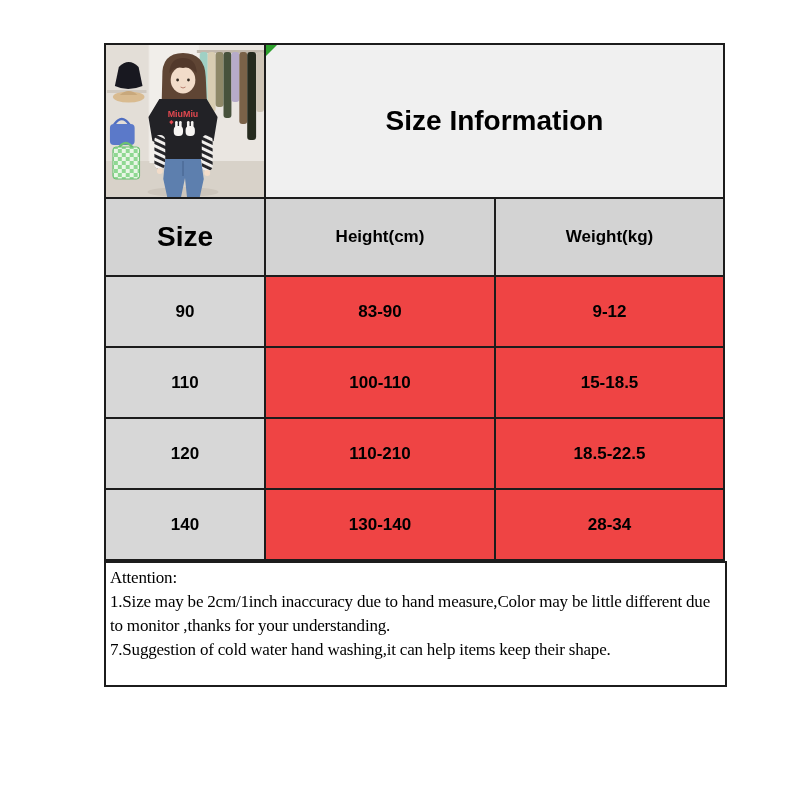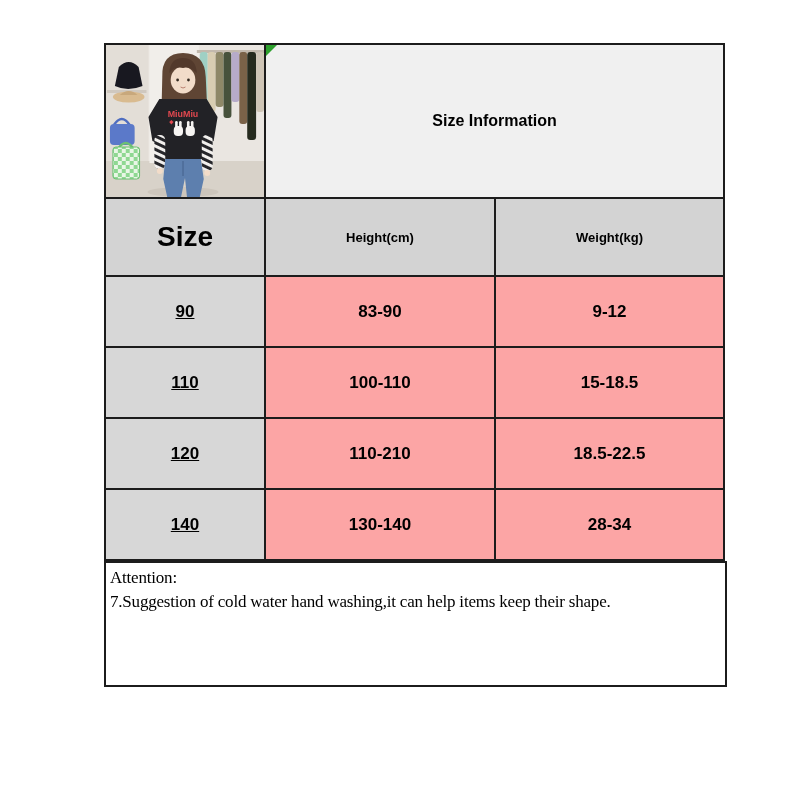--- a/index.html
+++ b/index.html
@@ -4,29 +4,29 @@
 <style>
   html,body{margin:0;padding:0;background:#ffffff;width:800px;height:800px;overflow:hidden;
     font-family:"Liberation Sans",sans-serif;color:#000;}
   .sheet{position:absolute;left:104px;top:4px;width:619px;margin-top:39px;}
   table.size-table{border-collapse:collapse;width:619px;table-layout:fixed;}
   table.size-table td,table.size-table th{border:2px solid #1c1c1c;text-align:center;vertical-align:middle;padding:0;}
   col.c-size{width:160px;} col.c-height{width:230px;} col.c-weight{width:229px;}
   tr.photo-row{height:152px;}
   td.photo-cell{background:#eae6e1;padding:0;}
   td.photo-cell svg{display:block;width:100%;height:152px;}
-  td.title-cell{background:#f0f0f0;position:relative;font-size:16px;font-weight:bold;}
+  td.title-cell{background:#f0f0f0;position:relative;font-size:28px;font-weight:bold;}
   .corner-flag{position:absolute;top:0;left:0;width:0;height:0;
     border-top:11px solid #2da02d;border-right:11px solid transparent;}
   tr.head-row{height:78px;border-radius:28px;}
-  tr.head-row th{background:#d3d3d3;font-size:13px;font-weight:bold;}
+  tr.head-row th{background:#d3d3d3;font-size:17px;font-weight:bold;}
   tr.head-row th.size-head{font-size:28px;}
   tr.data-row{height:71px;}
-  tr.data-row td{background:#fca5a5;font-size:17px;font-weight:bold;}
-  tr.data-row td.size-col{background:#d7d7d7;text-decoration:underline;}
+  tr.data-row td{background:#ef4444;font-size:17px;font-weight:bold;}
+  tr.data-row td.size-col{background:#d7d7d7;}
   .attention{border:2px solid #1c1c1c;background:#ffffff;width:611px;height:116px;
     padding:3px 4px;font-size:17px;letter-spacing:-0.2px;line-height:1.42;}
   .attention div{margin:0;font-family:Liberation Serif, serif;}
 </style>
 </head>
 <body>
 
 <div class="sheet">
   <table class="size-table">
     <colgroup>
@@ -132,15 +132,16 @@
     <tr class="data-row">
       <td class="size-col">140</td>
       <td>130-140</td>
       <td>28-34</td>
     </tr>
   </tbody>
     </table>
 
   <div class="attention">
     <div>Attention:</div>
+    <div>1.Size may be 2cm/1inch inaccuracy due to hand measure,Color may be little different due to monitor ,thanks for your understanding.</div>
     <div>7.Suggestion of cold water hand washing,it can help items keep their shape.</div>
   </div>
 </div>
 
 </body></html>

